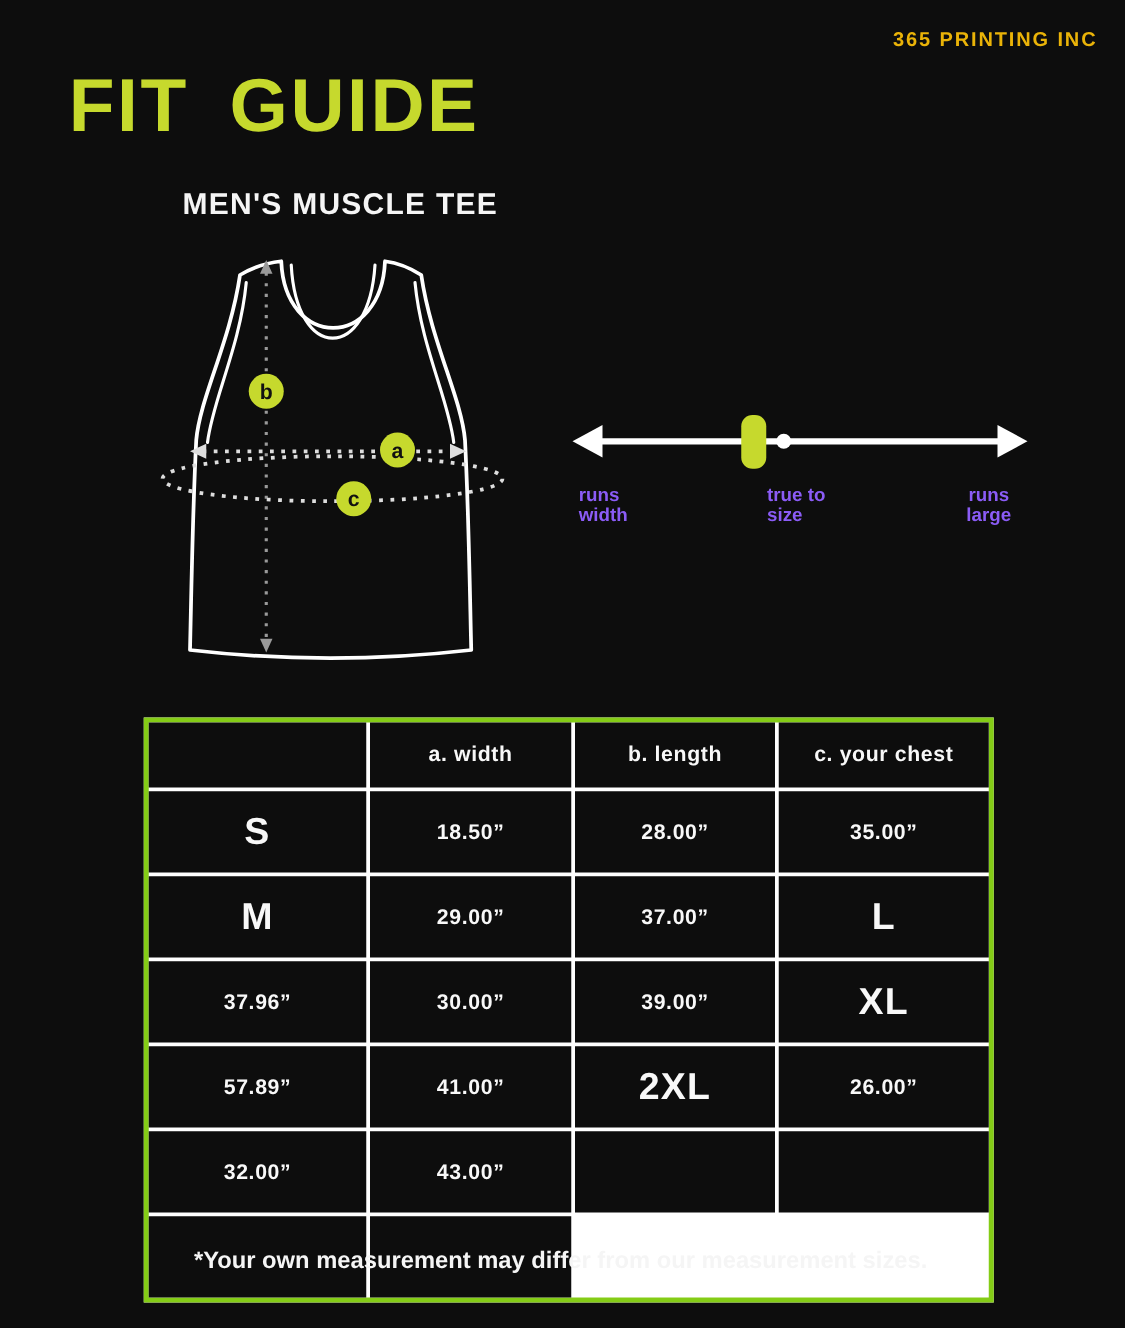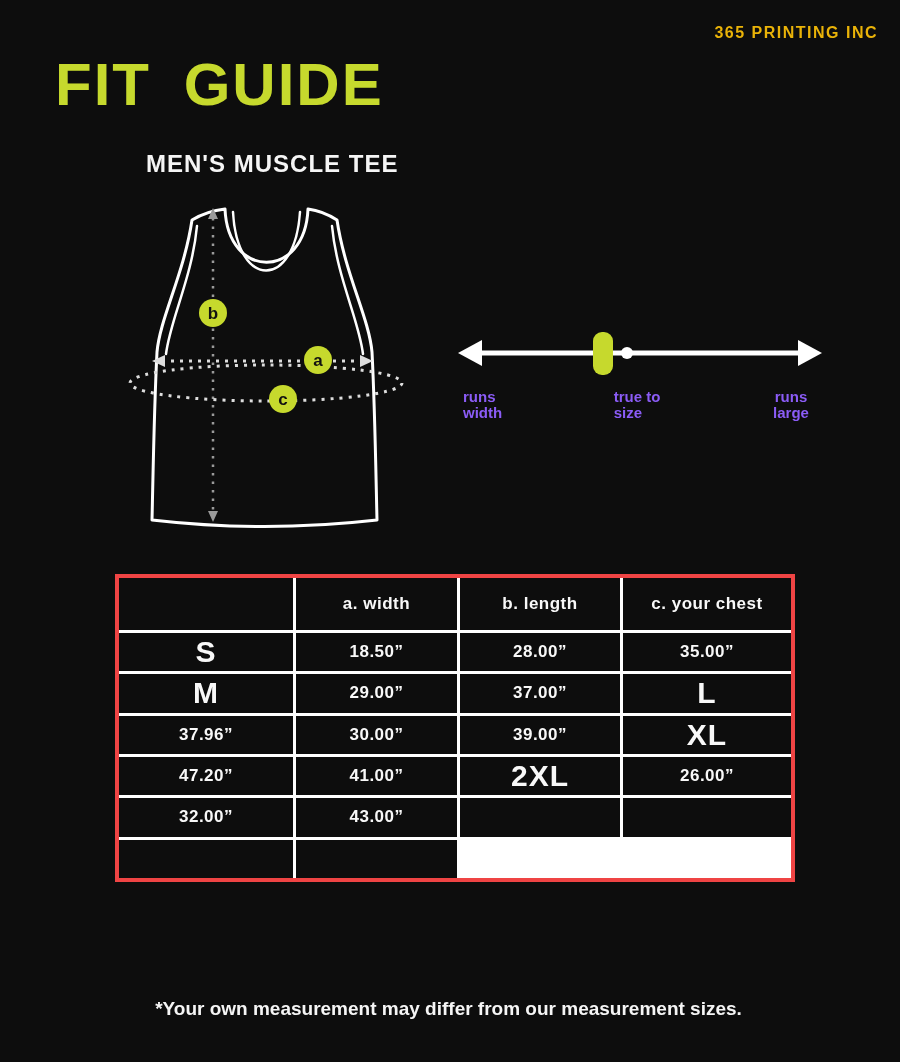--- a/index.html
+++ b/index.html
@@ -35,23 +35,23 @@
   .scale-label {
     position:absolute; top:389px;
     font-size:15px; font-weight:bold; line-height:1.05; color:#8b5cf6;
   }
   .scale-label.left  { left:463px; text-align:left; }
   .scale-label.center{ left:637px; transform:translateX(-50%); text-align:left; }
   .scale-label.right { left:791px; transform:translateX(-50%); text-align:center; }
   
   .size-table {
     position:absolute; left:115px; top:574px;
-    width:680px; height:308px;
+    width:680px; height:468px;
     background:#ffffff;
-    border:4px solid #ef4444;
+    border:4px solid #84cc16;
     display:grid;
     grid-template-columns:174px 161px 160px 1fr;
     grid-template-rows:52px 1fr 1fr 1fr 1fr 1fr 1fr;
     gap:3px;
   }
   .cell {
     background:#0d0d0d;
     display:flex; align-items:center; justify-content:center;
     font-weight:bold; color:#f8f8f8;
   }
@@ -135,21 +135,21 @@
   <div class="cell size">M</div>
   <div class="cell val">29.00”</div>
   <div class="cell val">37.00”</div>
 
   <div class="cell size">L</div>
   <div class="cell val">37.96”</div>
   <div class="cell val">30.00”</div>
   <div class="cell val">39.00”</div>
 
   <div class="cell size">XL</div>
-  <div class="cell val">47.20”</div>
+  <div class="cell val">57.89”</div>
   <div class="cell val">41.00”</div>
 
   <div class="cell size">2XL</div>
   <div class="cell val">26.00”</div>
   <div class="cell val">32.00”</div>
   <div class="cell val">43.00”</div>
 
   <div class="cell"></div>
   <div class="cell"></div>
   <div class="cell"></div>

